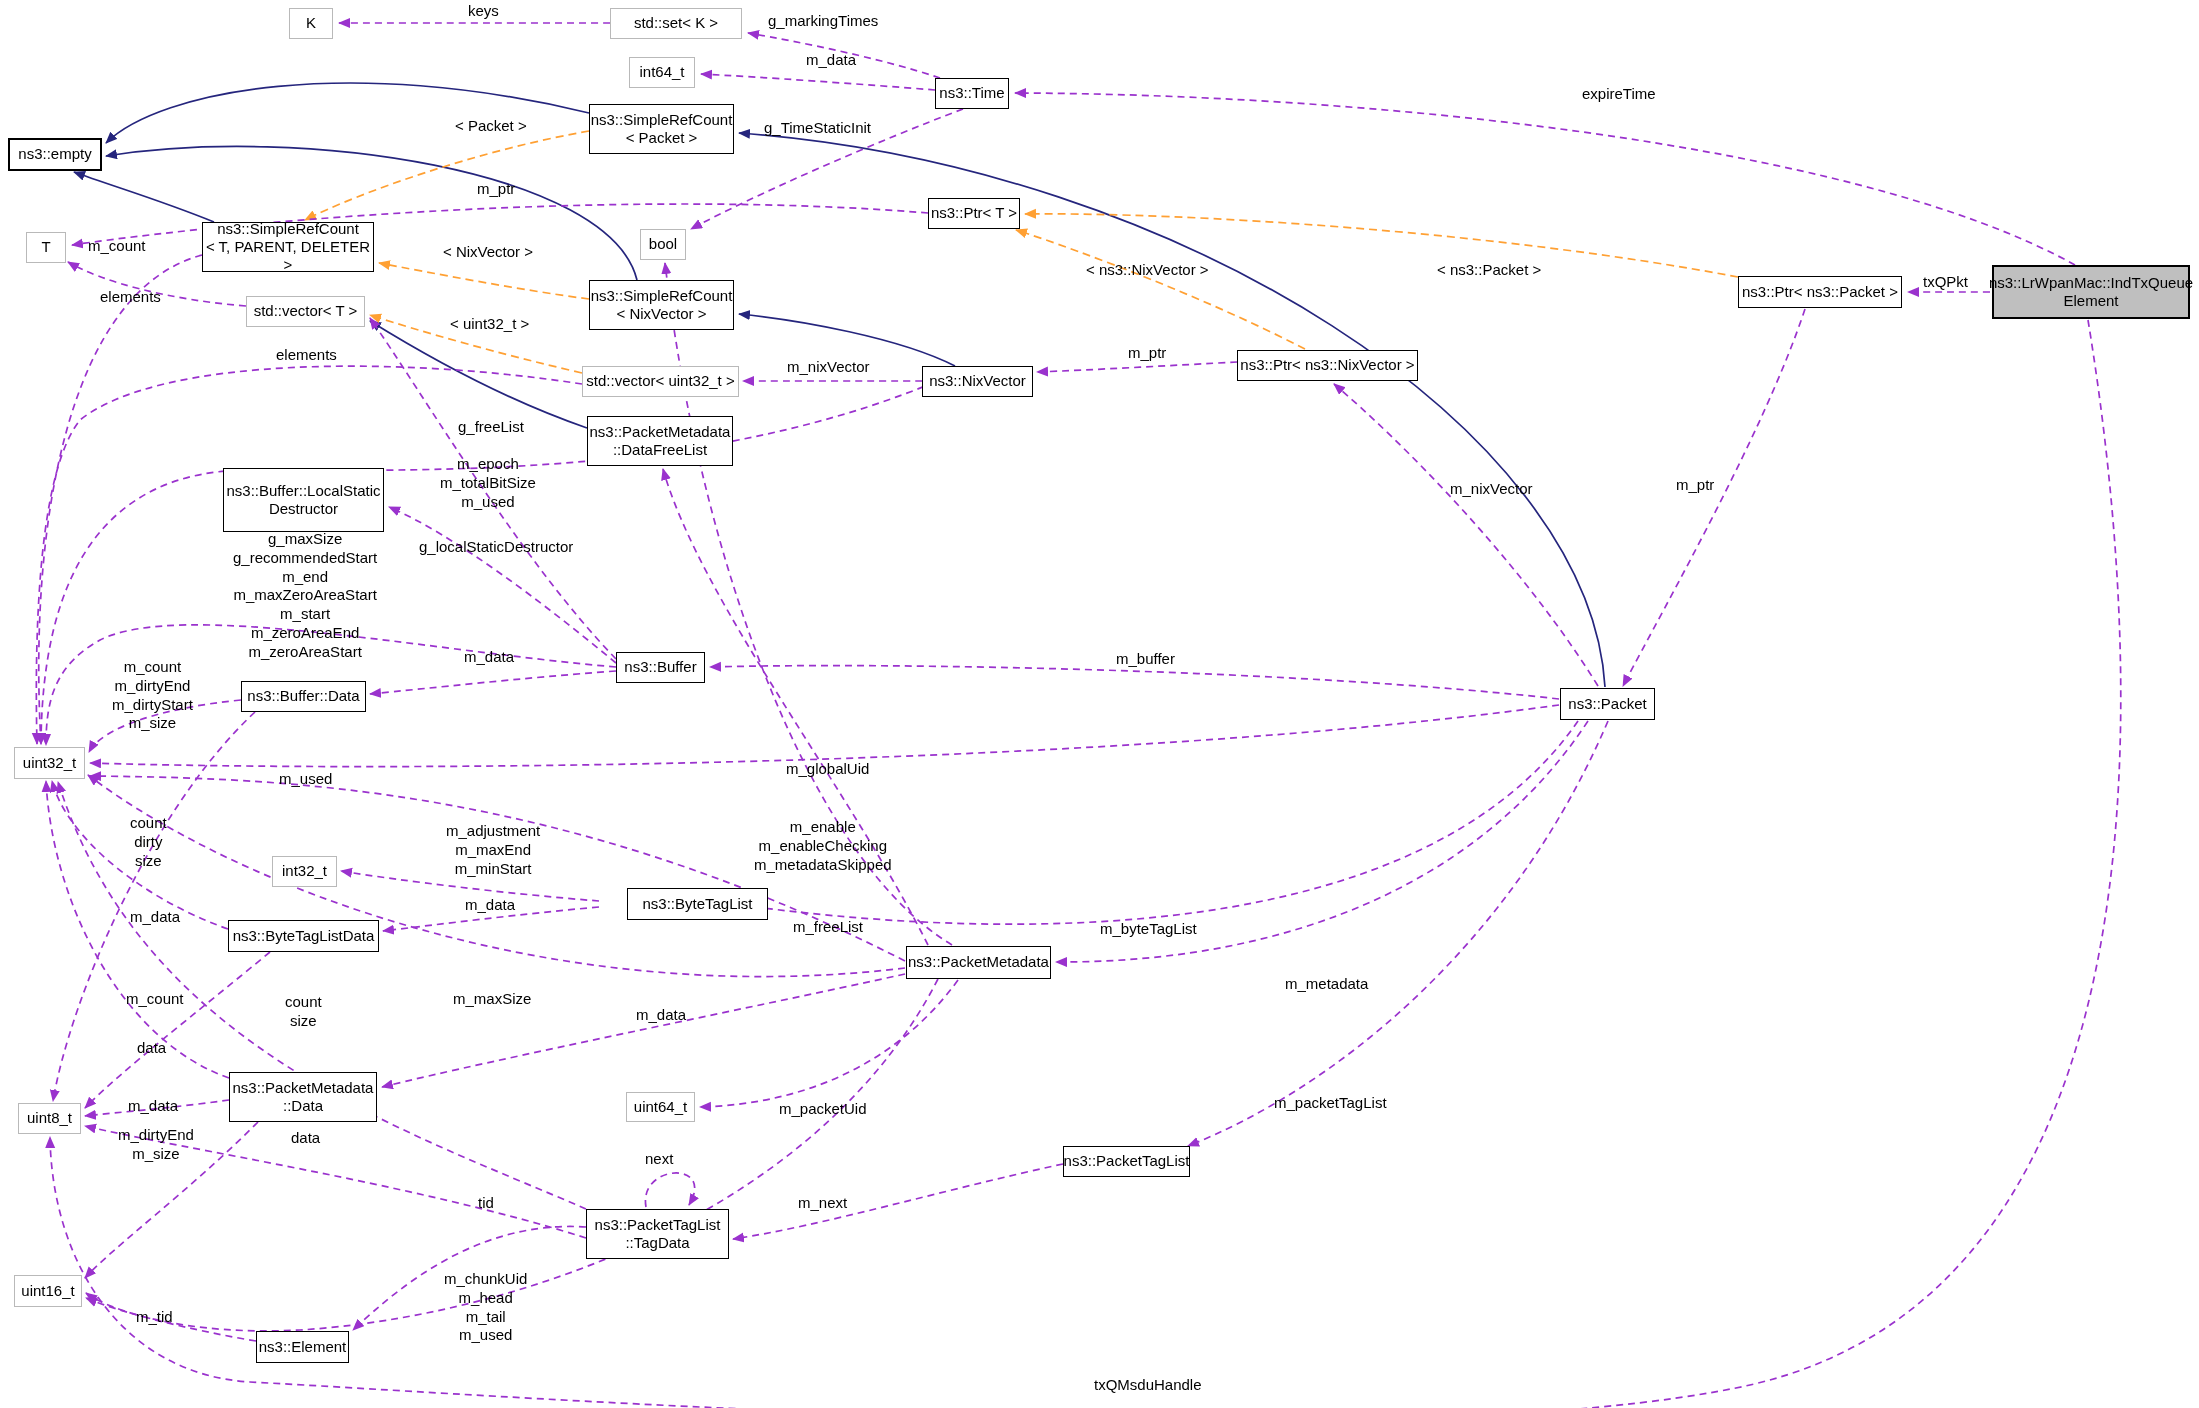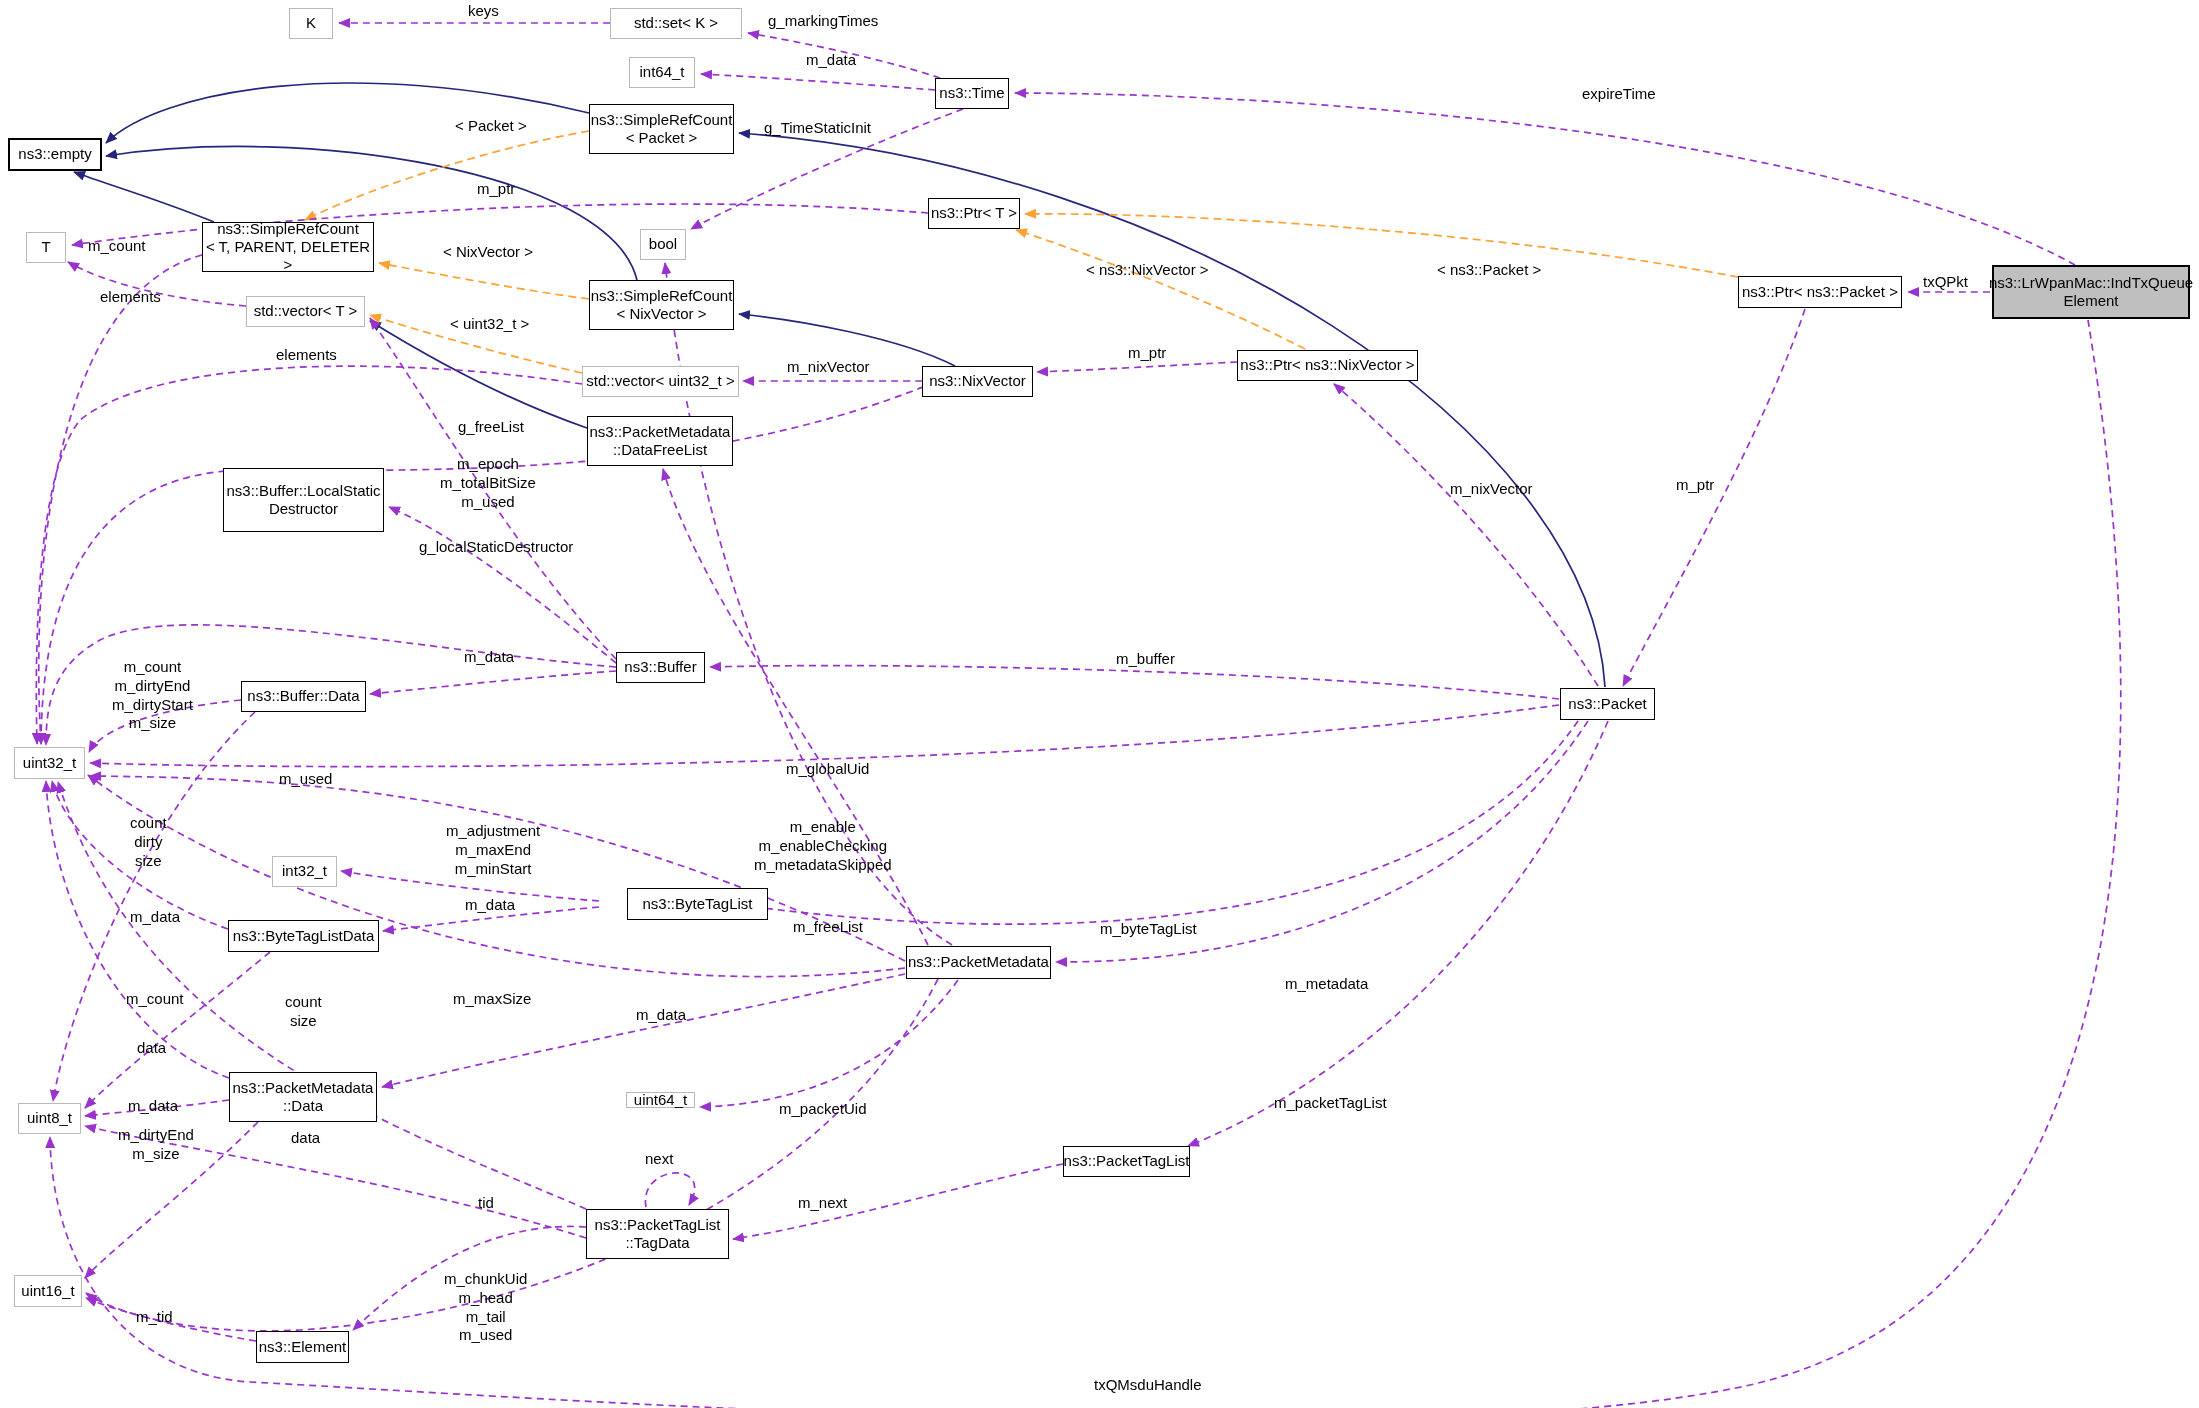--- a/index.html
+++ b/index.html
@@ -128,21 +128,21 @@
 <div class="node" style="left:241px;top:681px;width:125px;height:31px">ns3::Buffer::Data</div>
 <div class="node plain" style="left:14px;top:747px;width:71px;height:32px">uint32_t</div>
 <div class="node" style="left:1560px;top:688px;width:95px;height:32px">ns3::Packet</div>
 <div class="node plain" style="left:272px;top:856px;width:65px;height:31px">int32_t</div>
 <div class="node" style="left:627px;top:888px;width:141px;height:32px">ns3::ByteTagList</div>
 <div class="node" style="left:228px;top:920px;width:151px;height:32px">ns3::ByteTagListData</div>
 <div class="node" style="left:906px;top:946px;width:145px;height:33px">ns3::PacketMetadata</div>
 <div class="node plain" style="left:18px;top:1103px;width:63px;height:31px">uint8_t</div>
 <div class="node" style="left:229px;top:1072px;width:148px;height:50px">ns3::PacketMetadata
 ::Data</div>
-<div class="node plain" style="left:626px;top:1092px;width:69px;height:16px">uint64_t</div>
+<div class="node plain" style="left:626px;top:1092px;width:69px;height:30px">uint64_t</div>
 <div class="node" style="left:1063px;top:1146px;width:127px;height:31px">ns3::PacketTagList</div>
 <div class="node" style="left:586px;top:1209px;width:143px;height:50px">ns3::PacketTagList
 ::TagData</div>
 <div class="node plain" style="left:14px;top:1275px;width:68px;height:32px">uint16_t</div>
 <div class="node" style="left:256px;top:1331px;width:93px;height:32px">ns3::Element</div>
 
 <div class="lbl" style="left:468px;top:2px">keys</div>
 <div class="lbl" style="left:768px;top:12px">g_markingTimes</div>
 <div class="lbl" style="left:806px;top:51px">m_data</div>
 <div class="lbl" style="left:1582px;top:85px">expireTime</div>
@@ -155,20 +155,27 @@
 <div class="lbl" style="left:1437px;top:261px">&lt; ns3::Packet &gt;</div>
 <div class="lbl" style="left:100px;top:288px">elements</div>
 <div class="lbl" style="left:450px;top:315px">&lt; uint32_t &gt;</div>
 <div class="lbl" style="left:276px;top:346px">elements</div>
 <div class="lbl" style="left:787px;top:358px">m_nixVector</div>
 <div class="lbl" style="left:1128px;top:344px">m_ptr</div>
 <div class="lbl" style="left:458px;top:418px">g_freeList</div>
 <div class="lbl" style="left:440px;top:455px">m_epoch
 m_totalBitSize
 m_used</div>
+<div class="lbl" style="left:233px;top:530px">g_maxSize
+g_recommendedStart
+m_end
+m_maxZeroAreaStart
+m_start
+m_zeroAreaEnd
+m_zeroAreaStart</div>
 <div class="lbl" style="left:419px;top:538px">g_localStaticDestructor</div>
 <div class="lbl" style="left:1450px;top:480px">m_nixVector</div>
 <div class="lbl" style="left:1676px;top:476px">m_ptr</div>
 <div class="lbl" style="left:464px;top:648px">m_data</div>
 <div class="lbl" style="left:1116px;top:650px">m_buffer</div>
 <div class="lbl" style="left:112px;top:658px">m_count
 m_dirtyEnd
 m_dirtyStart
 m_size</div>
 <div class="lbl" style="left:786px;top:760px">m_globalUid</div>

